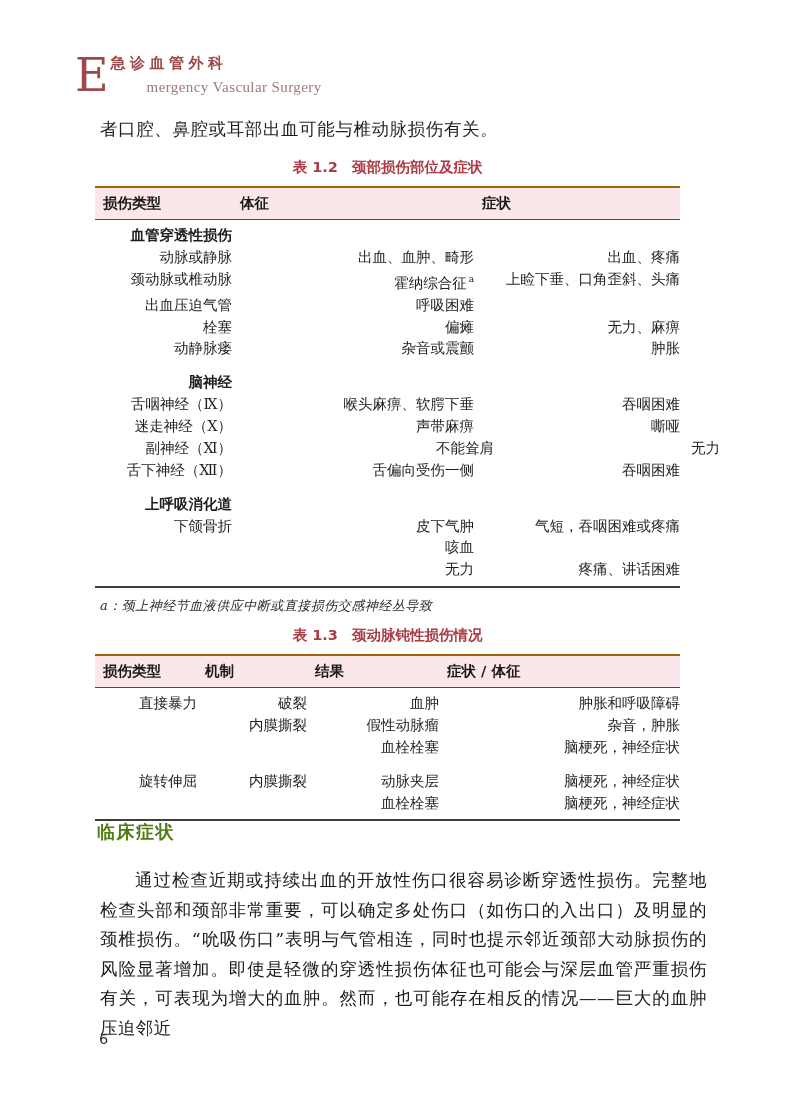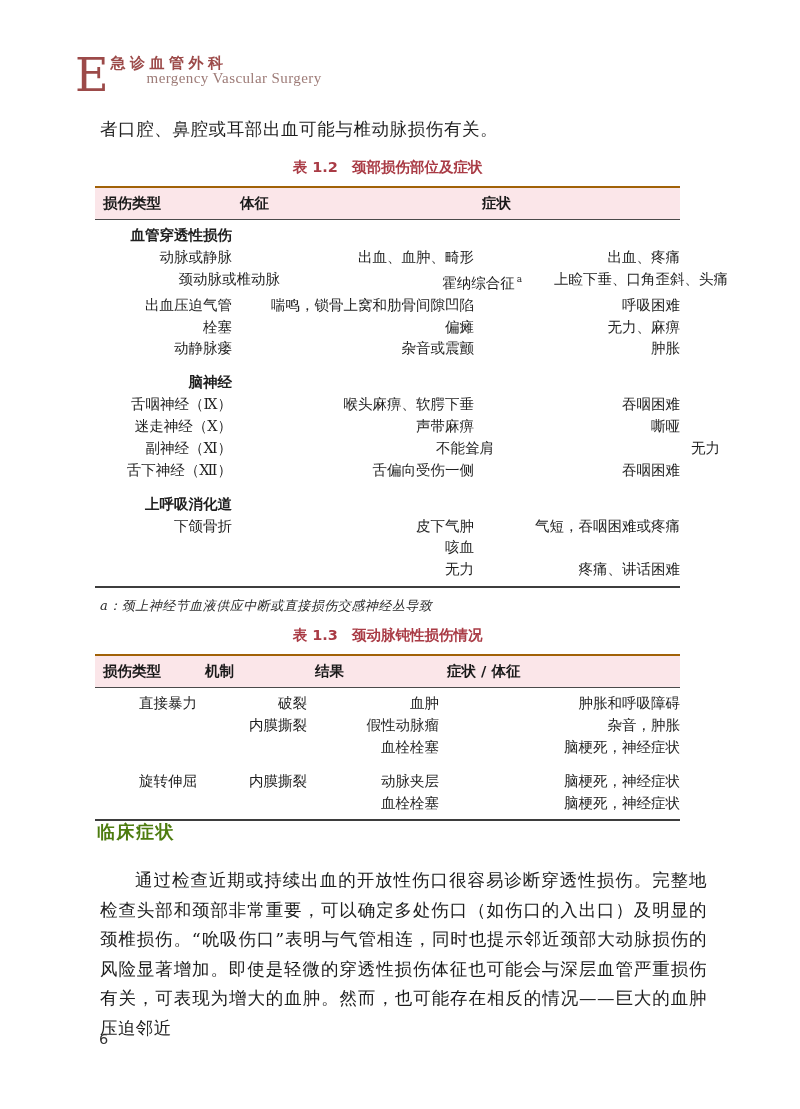--- a/index.html
+++ b/index.html
@@ -4,21 +4,21 @@
 <style>
   html,body{margin:0;padding:0;background:#e8e8e8;}
   .page{
     width:800px;height:1109px;position:relative;background:#ffffff;
     font-family:"DejaVu Serif", serif;color:#1f1f1f;overflow:hidden;
     margin:0 auto;
   }
   
   .logo{position:absolute;left:75px;top:54px;display:flex;color:#9c4a49;}
   .dropcap{font-size:46px;line-height:42px;font-family:"DejaVu Serif",serif;font-weight:normal;}
-  .logo-text{margin-left:2px;display:flex;flex-direction:column;justify-content:flex-start;padding-bottom:2px;}
+  .logo-text{margin-left:2px;display:flex;flex-direction:column;justify-content:space-between;padding-bottom:2px;}
   .logo-title{font-family:"DejaVu Sans",sans-serif;font-weight:bold;font-size:15px;letter-spacing:4.5px;line-height:18px;}
   .logo-sub{font-family:Liberation Serif, serif;font-size:15px;color:#9d7b77;letter-spacing:0.4px;line-height:13px;padding-left:36px;}
   
   .intro{position:absolute;left:100px;top:117px;font-size:17.5px;letter-spacing:0.6px;}
   
   .table-block{position:absolute;left:95px;width:585px;}
   .tb1{top:158px;}
   .tb2{top:626px;}
   .t-caption{text-align:center;font-family:"DejaVu Sans",sans-serif;font-weight:bold;
     font-size:14.5px;color:#a93b45;margin-bottom:9px;}
@@ -72,28 +72,27 @@
           <div class="t-row section" style="grid-template-columns: 137px 242px 206px;">
             <div class="t-cell">血管穿透性损伤</div>
             <div class="t-cell"></div>
             <div class="t-cell"></div>
           </div>
           <div class="t-row normal" style="grid-template-columns: 137px 242px 206px;">
             <div class="t-cell">动脉或静脉</div>
             <div class="t-cell">出血、血肿、畸形</div>
             <div class="t-cell">出血、疼痛</div>
           </div>
-          <div class="t-row normal" style="grid-template-columns: 137px 242px 206px; margin-left: 48px;">
+          <div class="t-row normal" style="grid-template-columns: 137px 242px 206px;">
             <div class="t-cell">颈动脉或椎动脉</div>
             <div class="t-cell">霍纳综合征<sup>a</sup></div>
             <div class="t-cell">上睑下垂、口角歪斜、头痛</div>
           </div>
           <div class="t-row normal" style="grid-template-columns: 137px 242px 206px;">
             <div class="t-cell">出血压迫气管</div>
-            <div class="t-cell">喘鸣，锁骨上窝和肋骨间隙凹陷</div>
             <div class="t-cell">呼吸困难</div>
           </div>
           <div class="t-row normal" style="grid-template-columns: 137px 242px 206px;">
             <div class="t-cell">栓塞</div>
             <div class="t-cell">偏瘫</div>
             <div class="t-cell">无力、麻痹</div>
           </div>
           <div class="t-row normal" style="grid-template-columns: 137px 242px 206px;">
             <div class="t-cell">动静脉瘘</div>
             <div class="t-cell">杂音或震颤</div>

